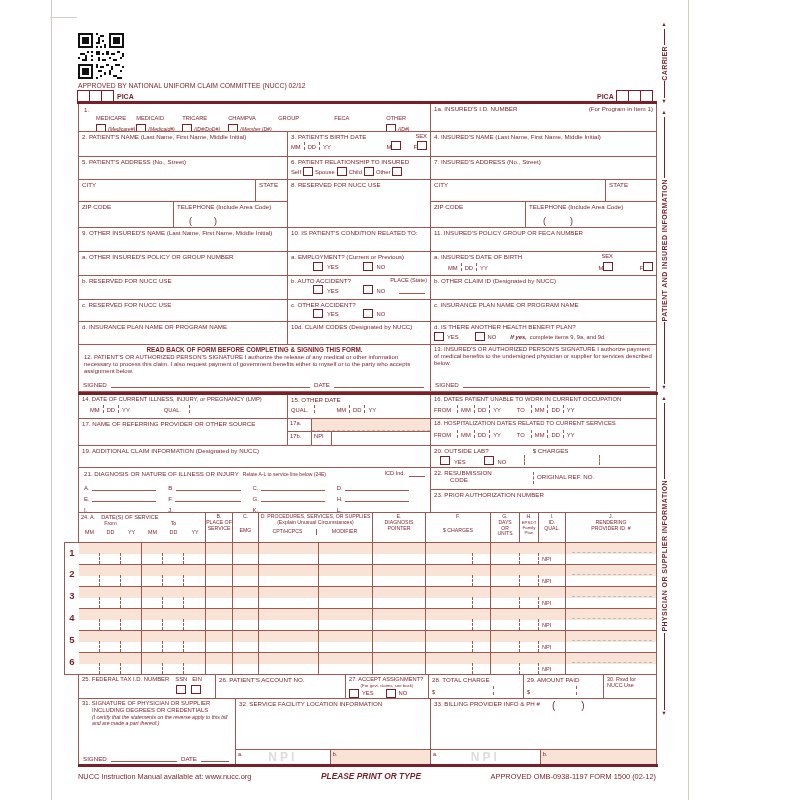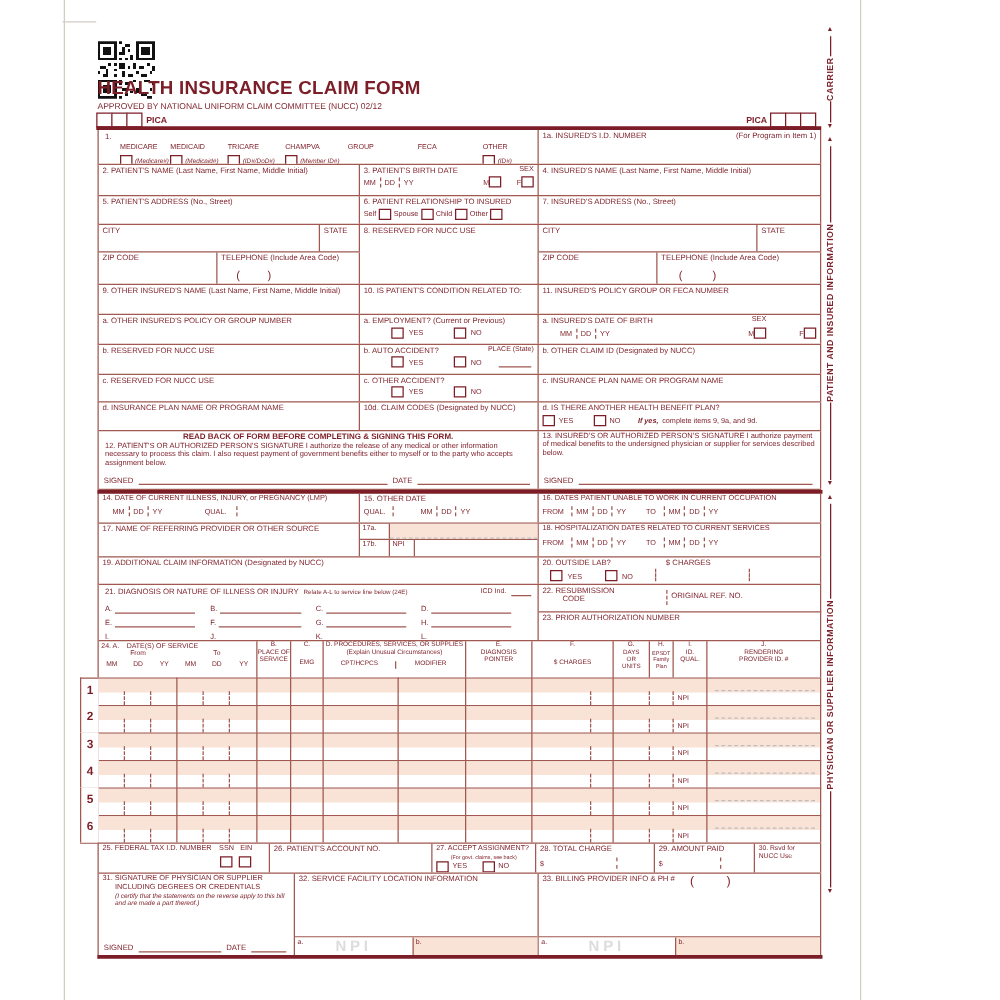--- a/index.html
+++ b/index.html
@@ -163,21 +163,20 @@
         <rect x="18" y="20" width="2" height="1"></rect>
       <rect x="1" y="1" width="5" height="5" fill="#ffffff"></rect>
         <rect x="2" y="2" width="3" height="3"></rect>
       <rect x="15" y="1" width="5" height="5" fill="#ffffff"></rect>
         <rect x="16" y="2" width="3" height="3"></rect>
       <rect x="1" y="15" width="5" height="5" fill="#ffffff"></rect>
         <rect x="2" y="16" width="3" height="3"></rect>
     </g>
   </svg>
 
-  <div class="title">HEALTH INSURANCE CLAIM FORM</div>
   <div class="approved">APPROVED BY NATIONAL UNIFORM CLAIM COMMITTEE (NUCC) 02/12</div>
 
   <div class="picarow" style="left:78px">
     <span class="boxes">
       <span class="pb"></span>
         <span class="pb"></span>
         <span class="pb"></span>
     </span>
     <span>PICA</span>
   </div>
@@ -977,13 +976,18 @@
     <span class="ar">▼</span>
   </div>
   <div class="sbv" style="top:396px;height:320px">
     <span class="ar">▲</span>
     <span class="ln"></span>
     <span class="tx">PHYSICIAN OR SUPPLIER INFORMATION</span>
     <span class="ln"></span>
     <span class="ar">▼</span>
   </div>
 
+  <div class="footer">
+    <span class="fl">NUCC Instruction Manual available at: www.nucc.org</span>
+    <span class="fc">PLEASE PRINT OR TYPE</span>
+    <span class="fr">APPROVED OMB-0938-1197 FORM 1500 (02-12)</span>
+  </div>
 </div>
 
 </body></html>

